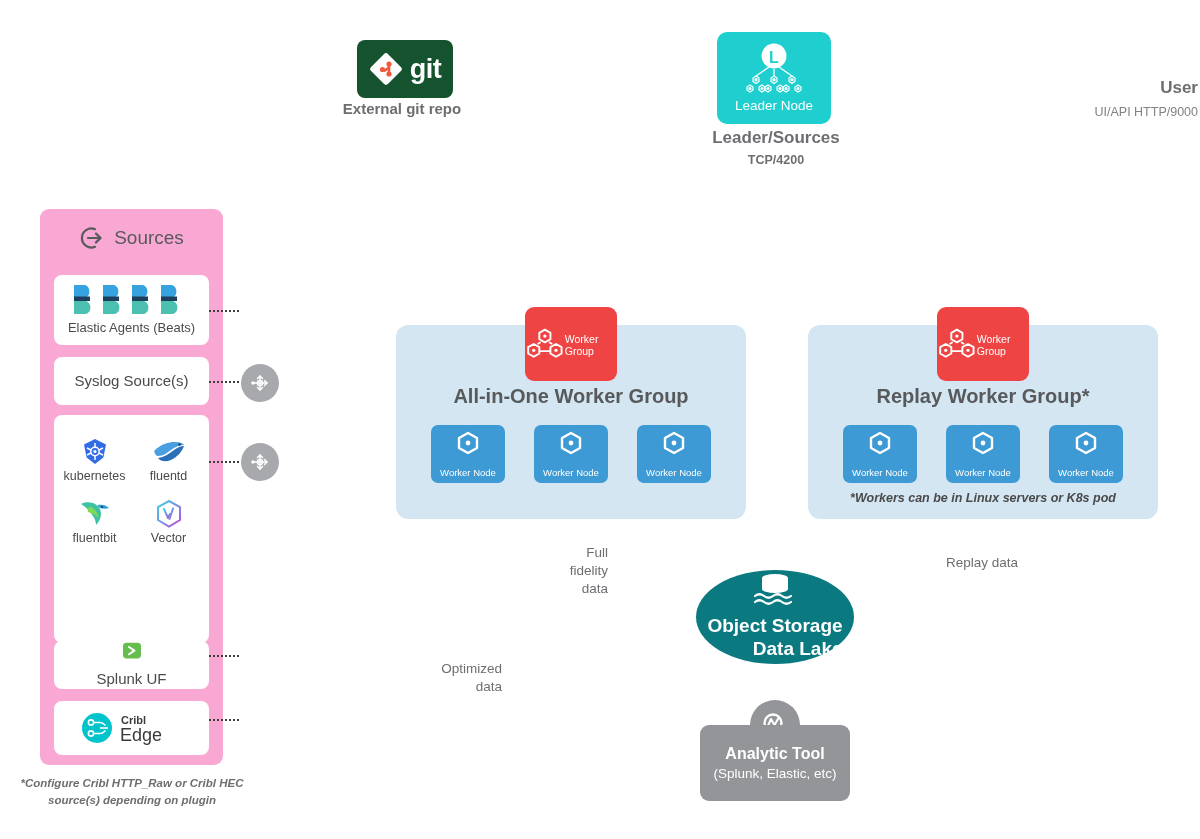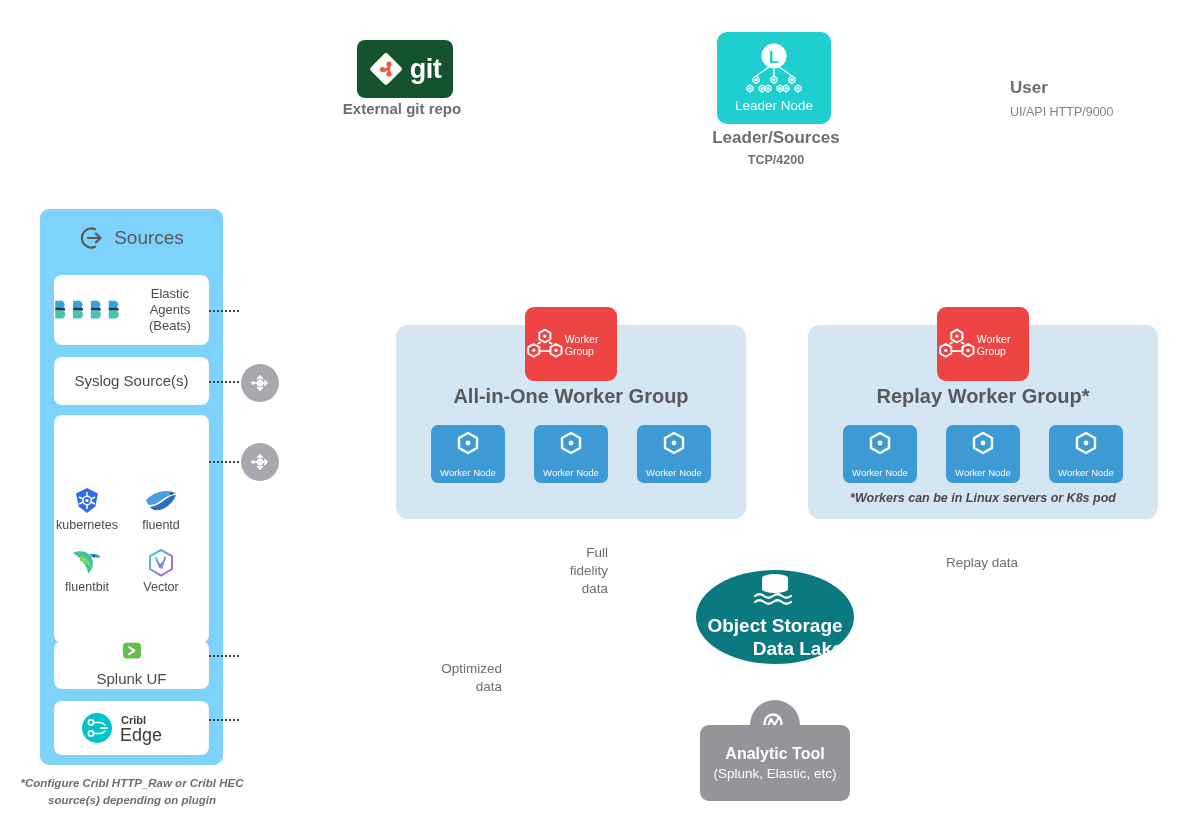--- a/index.html
+++ b/index.html
@@ -17,30 +17,30 @@
   #git-logo .gi{display:flex;align-items:center;gap:7px;}
   #git-logo .gtext{color:#fff;font-size:27px;font-weight:700;letter-spacing:-.5px;line-height:1;}
   #git-caption{left:282px;top:100px;width:240px;text-align:center;font-size:15px;font-weight:700;color:#6d6e71;}
 
   #leader-box{left:717px;top:32px;width:114px;height:92px;background:#1fcfcf;border-radius:10px;}
   #leader-box .lbl{color:#fff;font-size:13.5px;margin-top:3px;}
   #leader-caption{left:665px;top:128px;width:222px;text-align:center;}
   #leader-caption .t1{font-size:17px;font-weight:700;color:#6d6e71;}
   #leader-caption .t2{font-size:12.5px;font-weight:700;color:#6d6e71;margin-top:5px;}
 
-  #user-caption{left:1010px;top:78px;width:188px;text-align:left;}
+  #user-caption{left:1010px;top:78px;width:188px;text-align:right;}
   #user-caption .t1{font-size:17px;font-weight:700;color:#6d6e71;}
   #user-caption .t2{font-size:12.5px;color:#808285;margin-top:7px;}
 
   
-  #sources-panel{left:40px;top:209px;width:183px;height:556px;background:#7dd3fc;border-radius:9px;}
+  #sources-panel{left:40px;top:209px;width:183px;height:556px;background:#f9a8d4;border-radius:9px;}
   #sources-header{position:absolute;left:0;top:16px;width:100%;display:flex;align-items:center;justify-content:center;gap:9px;}
   #sources-header .stxt{font-size:19px;color:#58595b;}
   .src-card{position:absolute;left:14px;width:155px;background:#fff;border-radius:8px;
-            display:flex;flex-direction:row;align-items:center;justify-content:center;}
+            display:flex;flex-direction:column;align-items:center;justify-content:center;}
   .src-label{font-size:13px;color:#4a4a4a;text-align:center;line-height:1.25;}
   #card-beats{top:66px;height:70px;gap:3px;}
   #card-syslog{top:148px;height:48px;}
   #card-syslog .src-label{font-size:15px;}
   #card-agents{top:206px;height:218px;padding-top:10px;justify-content:flex-start;}
   #card-agents .hdr{font-size:15px;text-align:center;line-height:1.3;color:#4a4a4a;}
   .agent-grid{display:grid;grid-template-columns:1fr 1fr;gap:16px 8px;margin-top:12px;}
   .agent{display:flex;flex-direction:column;align-items:center;gap:2px;width:66px;}
   .agent .an{font-size:12.5px;color:#4a4a4a;}
   #card-splunk{top:432px;height:48px;flex-direction:column;gap:10px;}

